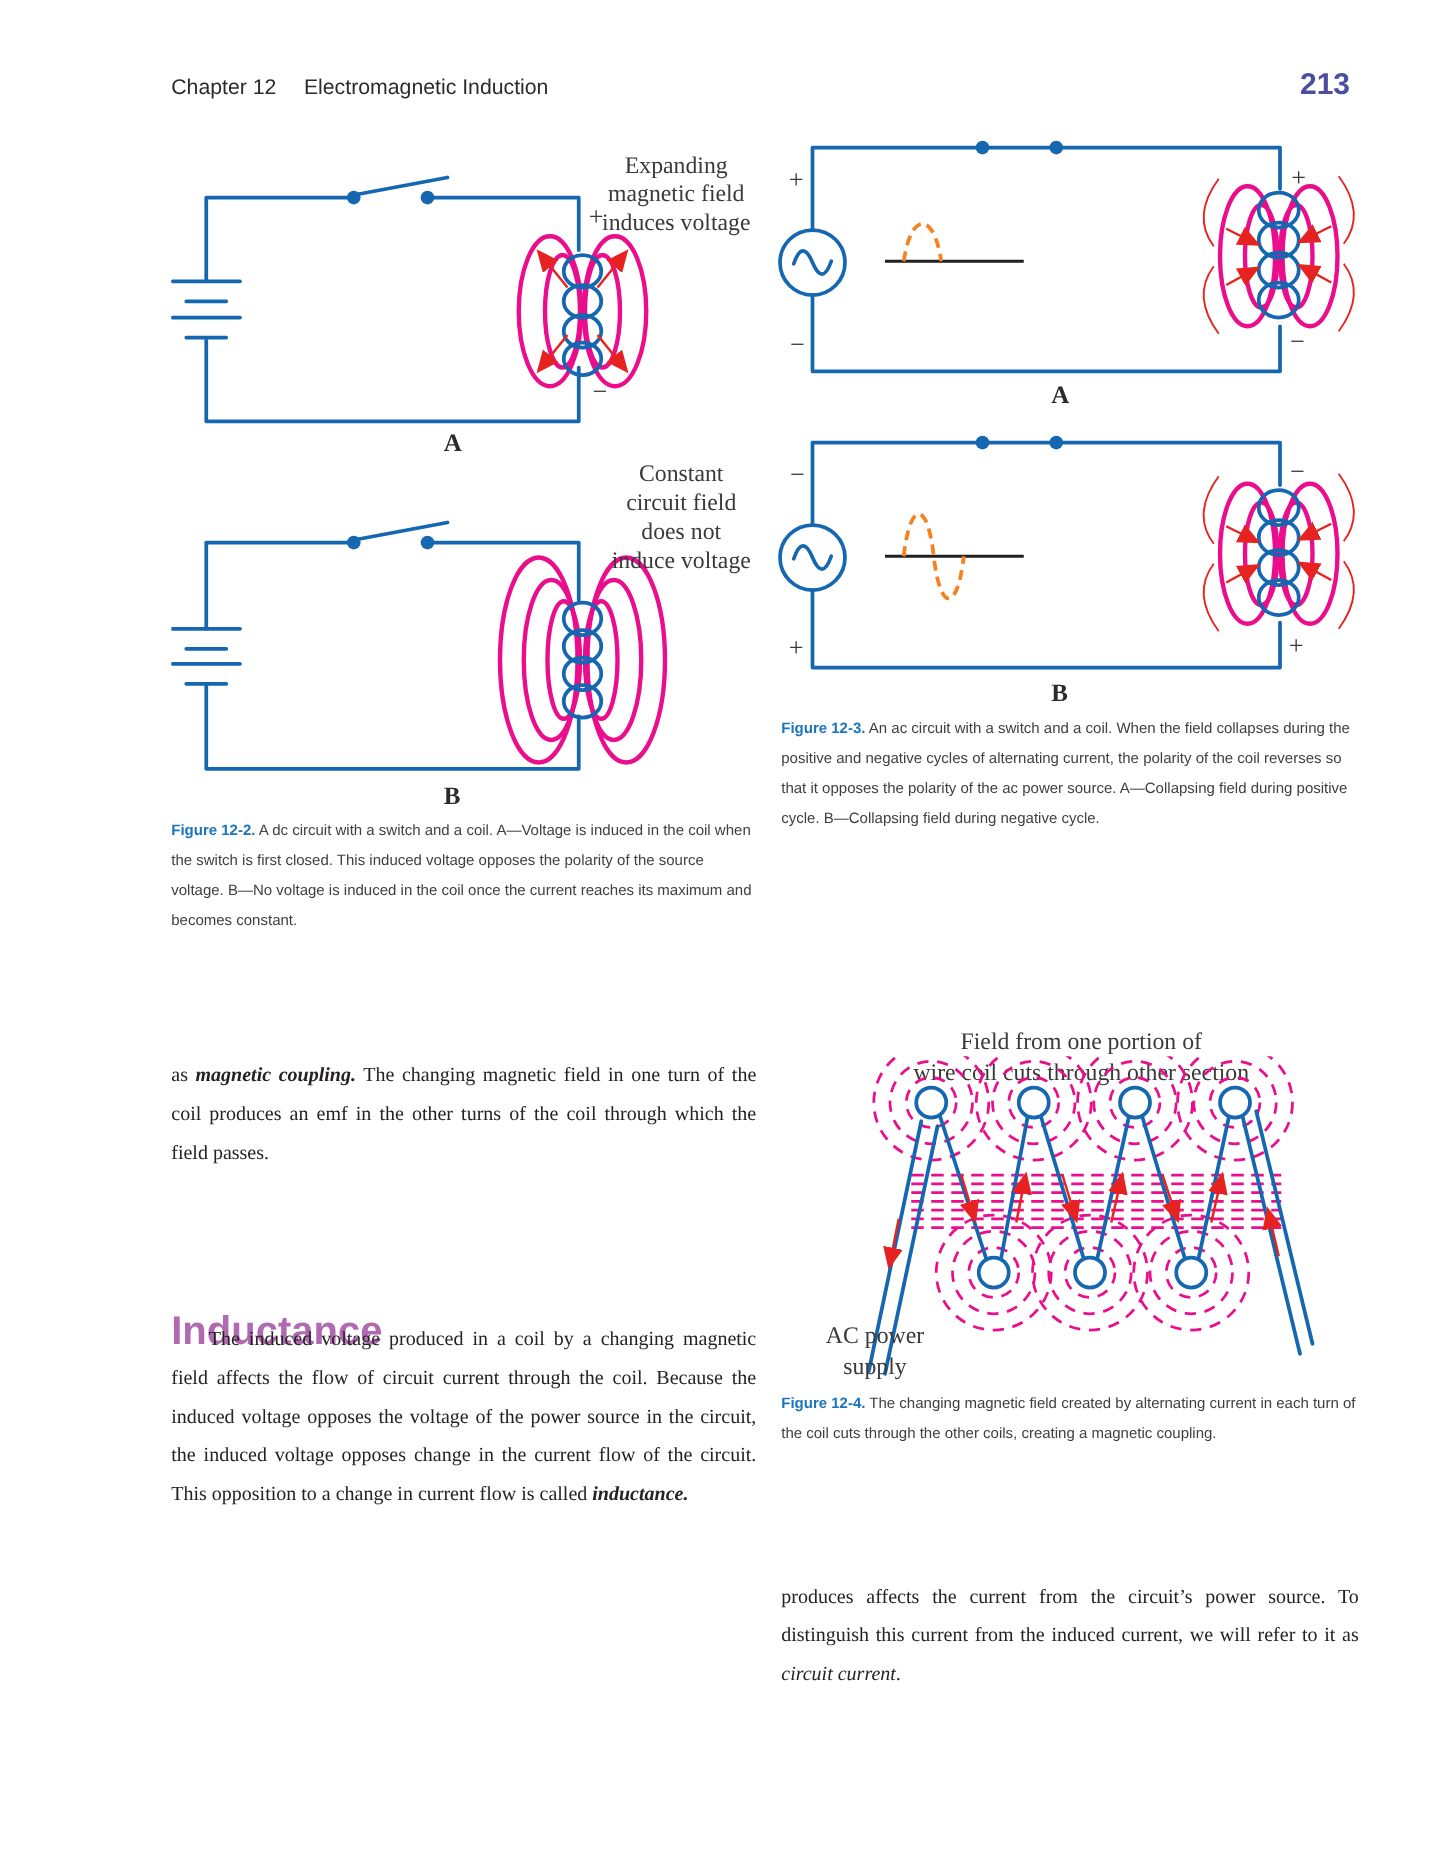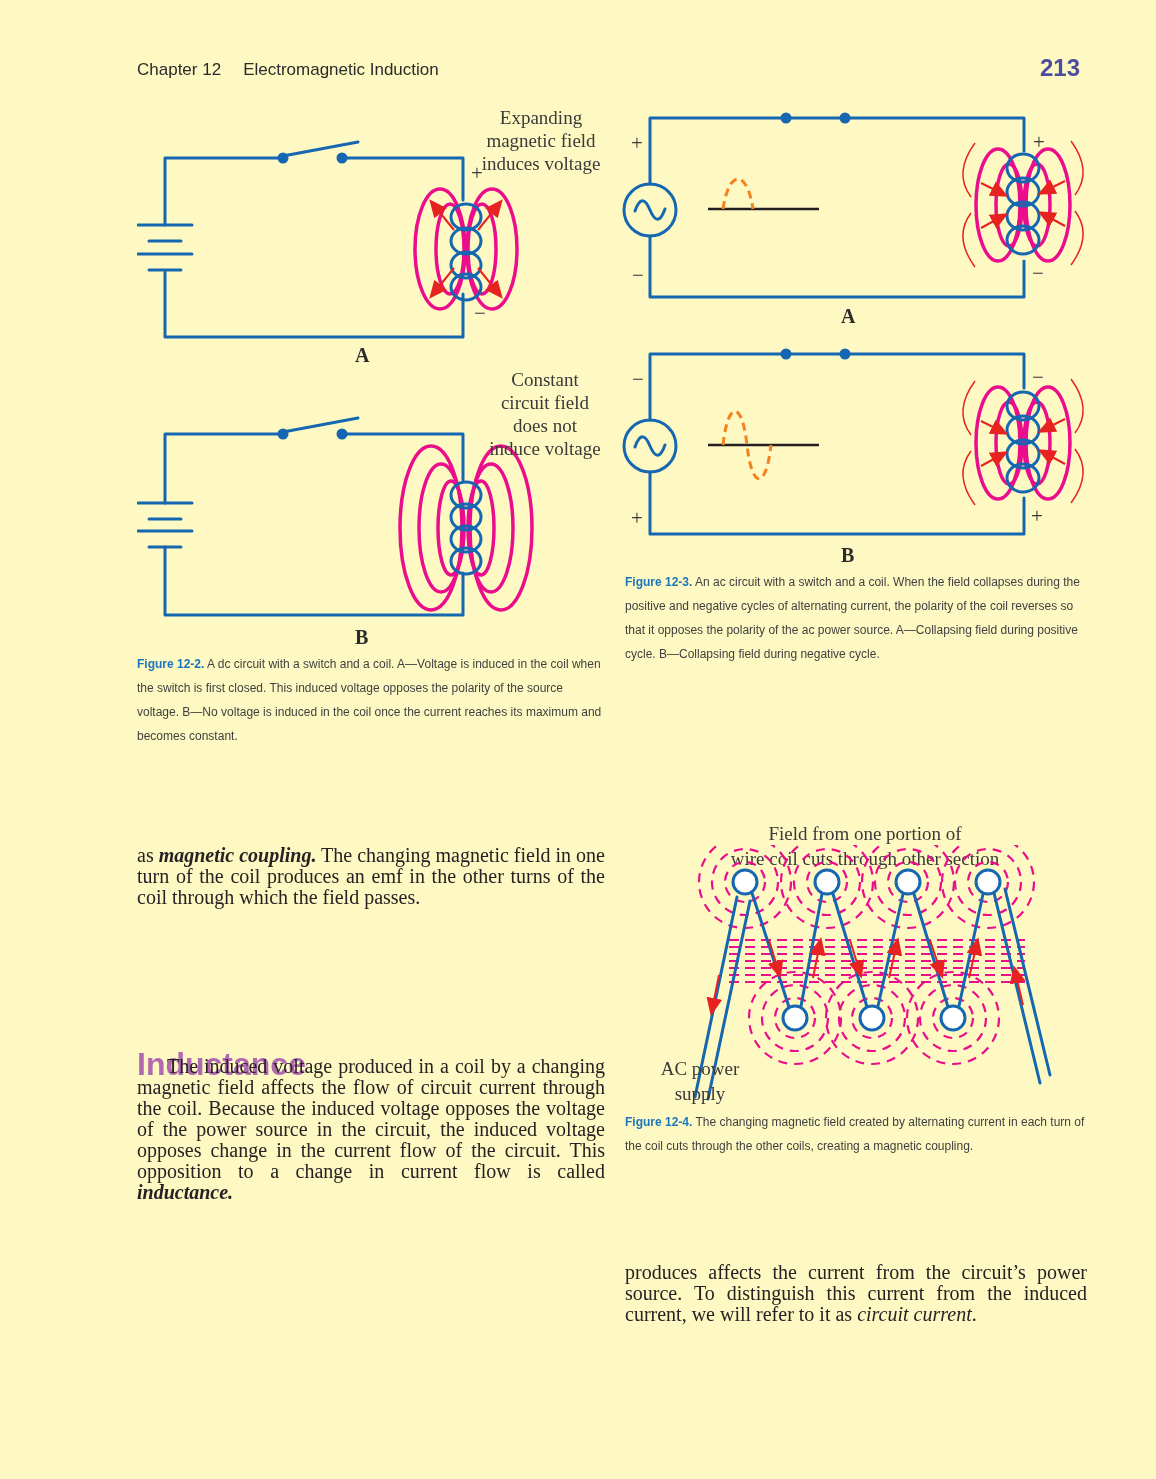--- a/index.html
+++ b/index.html
@@ -1,32 +1,32 @@
 <!DOCTYPE html>
 <html><head>
 <meta charset="utf-8">
 <style>
   html,body{margin:0;padding:0;background:#888;}
-  .page{position:relative;width:1156px;height:1479px;background:#fef9c3;overflow:hidden;
+  .page{position:relative;width:1156px;height:1479px;background:#ffffff;overflow:hidden;
         font-family:"Liberation Serif",serif;color:#231f20;}
   .abs{position:absolute;}
   
   .hdr{font-family:"Liberation Sans",sans-serif;font-size:17px;color:#2b2b2b;}
   .hdr .gap{display:inline-block;width:22px;}
   .pagenum{font-family:"Liberation Sans",sans-serif;font-weight:bold;font-size:24px;color:#4d4d9f;
            width:60px;text-align:right;}
   
   .fig-ann{font-family:"Liberation Serif",serif;font-size:19px;line-height:23px;color:#3a3a3a;text-align:center;}
   .sign{font-family:"Liberation Serif",serif;font-size:21px;color:#3a3a3a;}
   .panel-label{font-family:"Liberation Serif",serif;font-weight:bold;font-size:20px;color:#2b2b2b;}
   
   .cap{font-family:"Liberation Sans",sans-serif;font-size:12px;line-height:24px;color:#3f3f3f;}
   .cap .lead{font-weight:bold;color:#1b75bc;}
   
-  .body-txt{font-size:20px;line-height:21px;text-align:justify;color:#262223;}
+  .body-txt{font-size:16px;line-height:31px;text-align:justify;color:#262223;}
   .body-txt p{margin:0;}
   .body-txt p.ind{text-indent:30px;}
   .bi{font-weight:bold;font-style:italic;}
   .it{font-style:italic;margin-top:48px;}
   .heading{font-family:"Liberation Sans",sans-serif;font-weight:bold;font-size:32px;color:#b16ab1;margin-top:48px;}
   svg{display:block;}
 </style>
 </head>
 <body>
 
@@ -73,21 +73,21 @@
       </g>
       <g stroke="#E62320" stroke-width="2" fill="none">
         <path d="M317,132 L296,106" marker-end="url(#arrR)"></path>
         <path d="M341,132 L362,106" marker-end="url(#arrR)"></path>
         <path d="M317,170 L296,196" marker-end="url(#arrR)"></path>
         <path d="M341,170 L362,196" marker-end="url(#arrR)"></path>
       </g>
     </svg>
     <span class="abs sign" style="left:334px;top:63px;">+</span>
     <span class="abs sign" style="left:337px;top:203px;">−</span>
-    <div class="abs fig-ann" style="left:344px;top:8px;width:120px;">Expanding magnetic field induces voltage</div>
+    <div class="abs fig-ann" style="left:344px;top:23px;width:120px;">Expanding magnetic field induces voltage</div>
     <span class="abs panel-label" style="left:218px;top:246px;">A</span>
   </div>
 
   <div class="abs" style="left:137px;top:368px;width:470px;height:284px;">
     <svg width="470" height="284" viewBox="0 0 470 284">
       <g stroke="#1667B1" stroke-width="3" fill="none" stroke-linecap="round">
         <path d="M28,66 H146 M205,66 H326 M326,66 V112 M326,205 V247 M326,247 H28 M28,179 V247 M28,66 V135"></path>
         <path d="M1,135 H55 M12,151 H44 M1,163 H55 M12,179 H44"></path>
         <path d="M146,64 L221,50"></path>
       </g>

